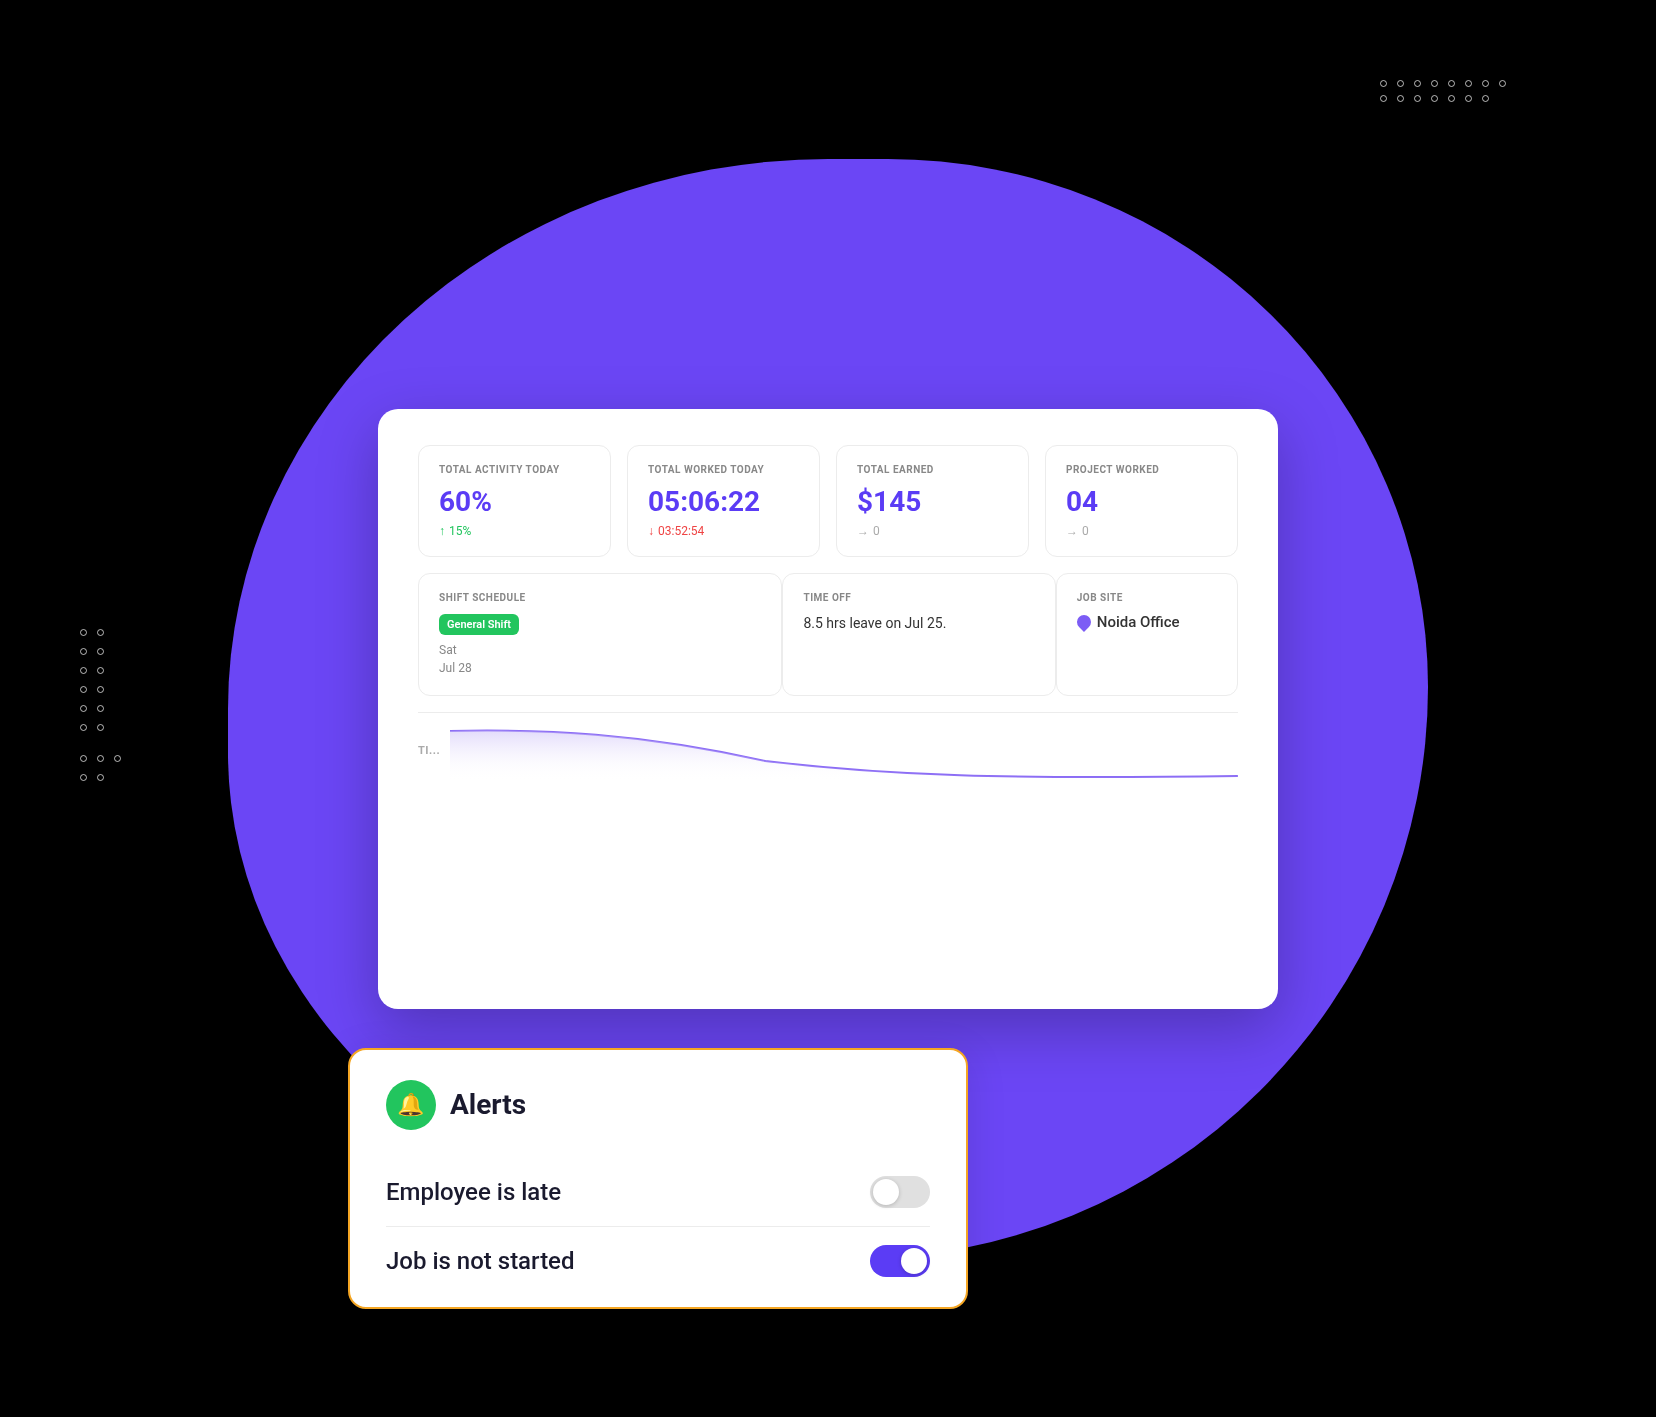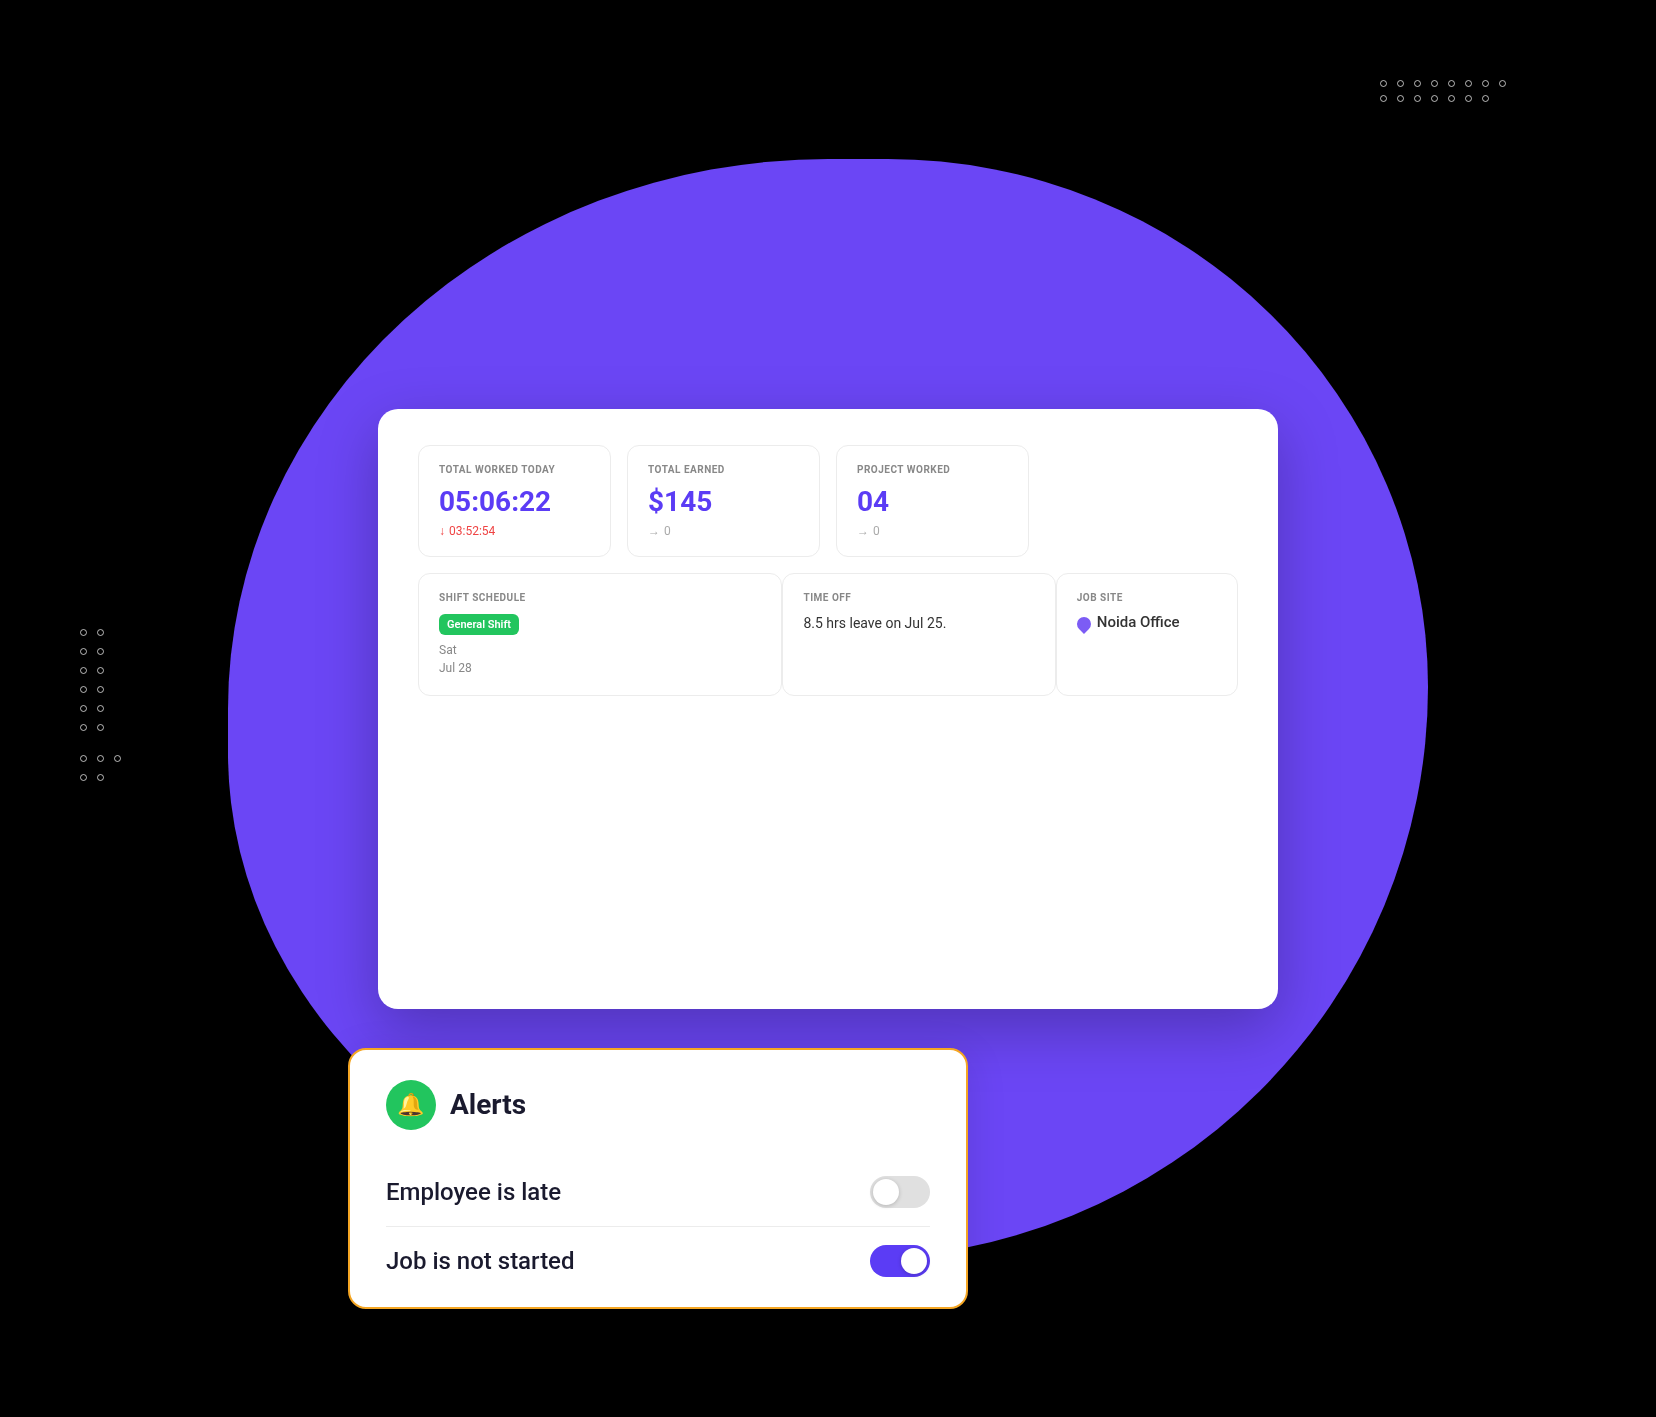--- a/index.html
+++ b/index.html
@@ -209,21 +209,21 @@
 
     .time-off-text {
       font-size: 14px;
       color: #333;
       line-height: 1.5;
       margin-top: 6px;
     }
 
     .job-site-row {
       display: flex;
-      align-items: flex-end;
+      align-items: center;
       gap: 6px;
       margin-top: 6px;
     }
 
     .pin-icon {
       width: 14px;
       height: 14px;
       background: #7c5cf5;
       border-radius: 50% 50% 50% 0;
       transform: rotate(-45deg);
@@ -408,20 +408,28 @@
 </div>
 
 <div class="page-wrapper">
 
   <div class="main-card">
 
 
 
     <div class="stats-grid">
 
+      <div class="stat-card">
+        <div class="stat-label">TOTAL ACTIVITY TODAY</div>
+        <div class="stat-value">60%</div>
+        <div class="stat-change up">
+          <span class="arrow-up"></span>
+          <span> 15%</span>
+        </div>
+      </div>
 
       <div class="stat-card">
         <div class="stat-label">TOTAL WORKED TODAY</div>
         <div class="stat-value">05:06:22</div>
         <div class="stat-change down">
           <span class="arrow-down"></span>
           <span> 03:52:54</span>
         </div>
       </div>
 
@@ -464,20 +472,35 @@
       <div class="bottom-card">
         <div class="stat-label">JOB SITE</div>
         <div class="job-site-row">
           <div class="pin-icon"></div>
           <span class="job-site-name">Noida Office</span>
         </div>
       </div>
 
     </div>
 
+    <div style="display:flex; align-items:center; padding:8px 0 0 0; border-top:1px solid #ececec;">
+      <span style="font-size:11px; font-weight:700; color:#aaa; letter-spacing:0.5px;">TI...</span>
+      <div style="flex:1; height:60px; overflow:hidden; position:relative; margin-left:10px;">
+        <svg width="100%" height="60" viewBox="0 0 500 60" preserveAspectRatio="none">
+          <defs>
+            <linearGradient id="chartGrad" x1="0" y1="0" x2="0" y2="1">
+              <stop offset="0%" stop-color="#c7b8f7" stop-opacity="0.5"></stop>
+              <stop offset="100%" stop-color="#fff" stop-opacity="0"></stop>
+            </linearGradient>
+          </defs>
+          <path d="M0,10 C60,8 120,12 200,40 C280,55 350,58 500,55" stroke="#8b6cf5" stroke-width="2" fill="none"></path>
+          <path d="M0,10 C60,8 120,12 200,40 C280,55 350,58 500,55 L500,60 L0,60 Z" fill="url(#chartGrad)"></path>
+        </svg>
+      </div>
+    </div>
 
   </div>
 
   <div class="alerts-overlay">
 
     <div class="alerts-header">
       <div class="bell-circle">
         <span class="bell-icon">🔔</span>
       </div>
       <span class="alerts-title">Alerts</span>

